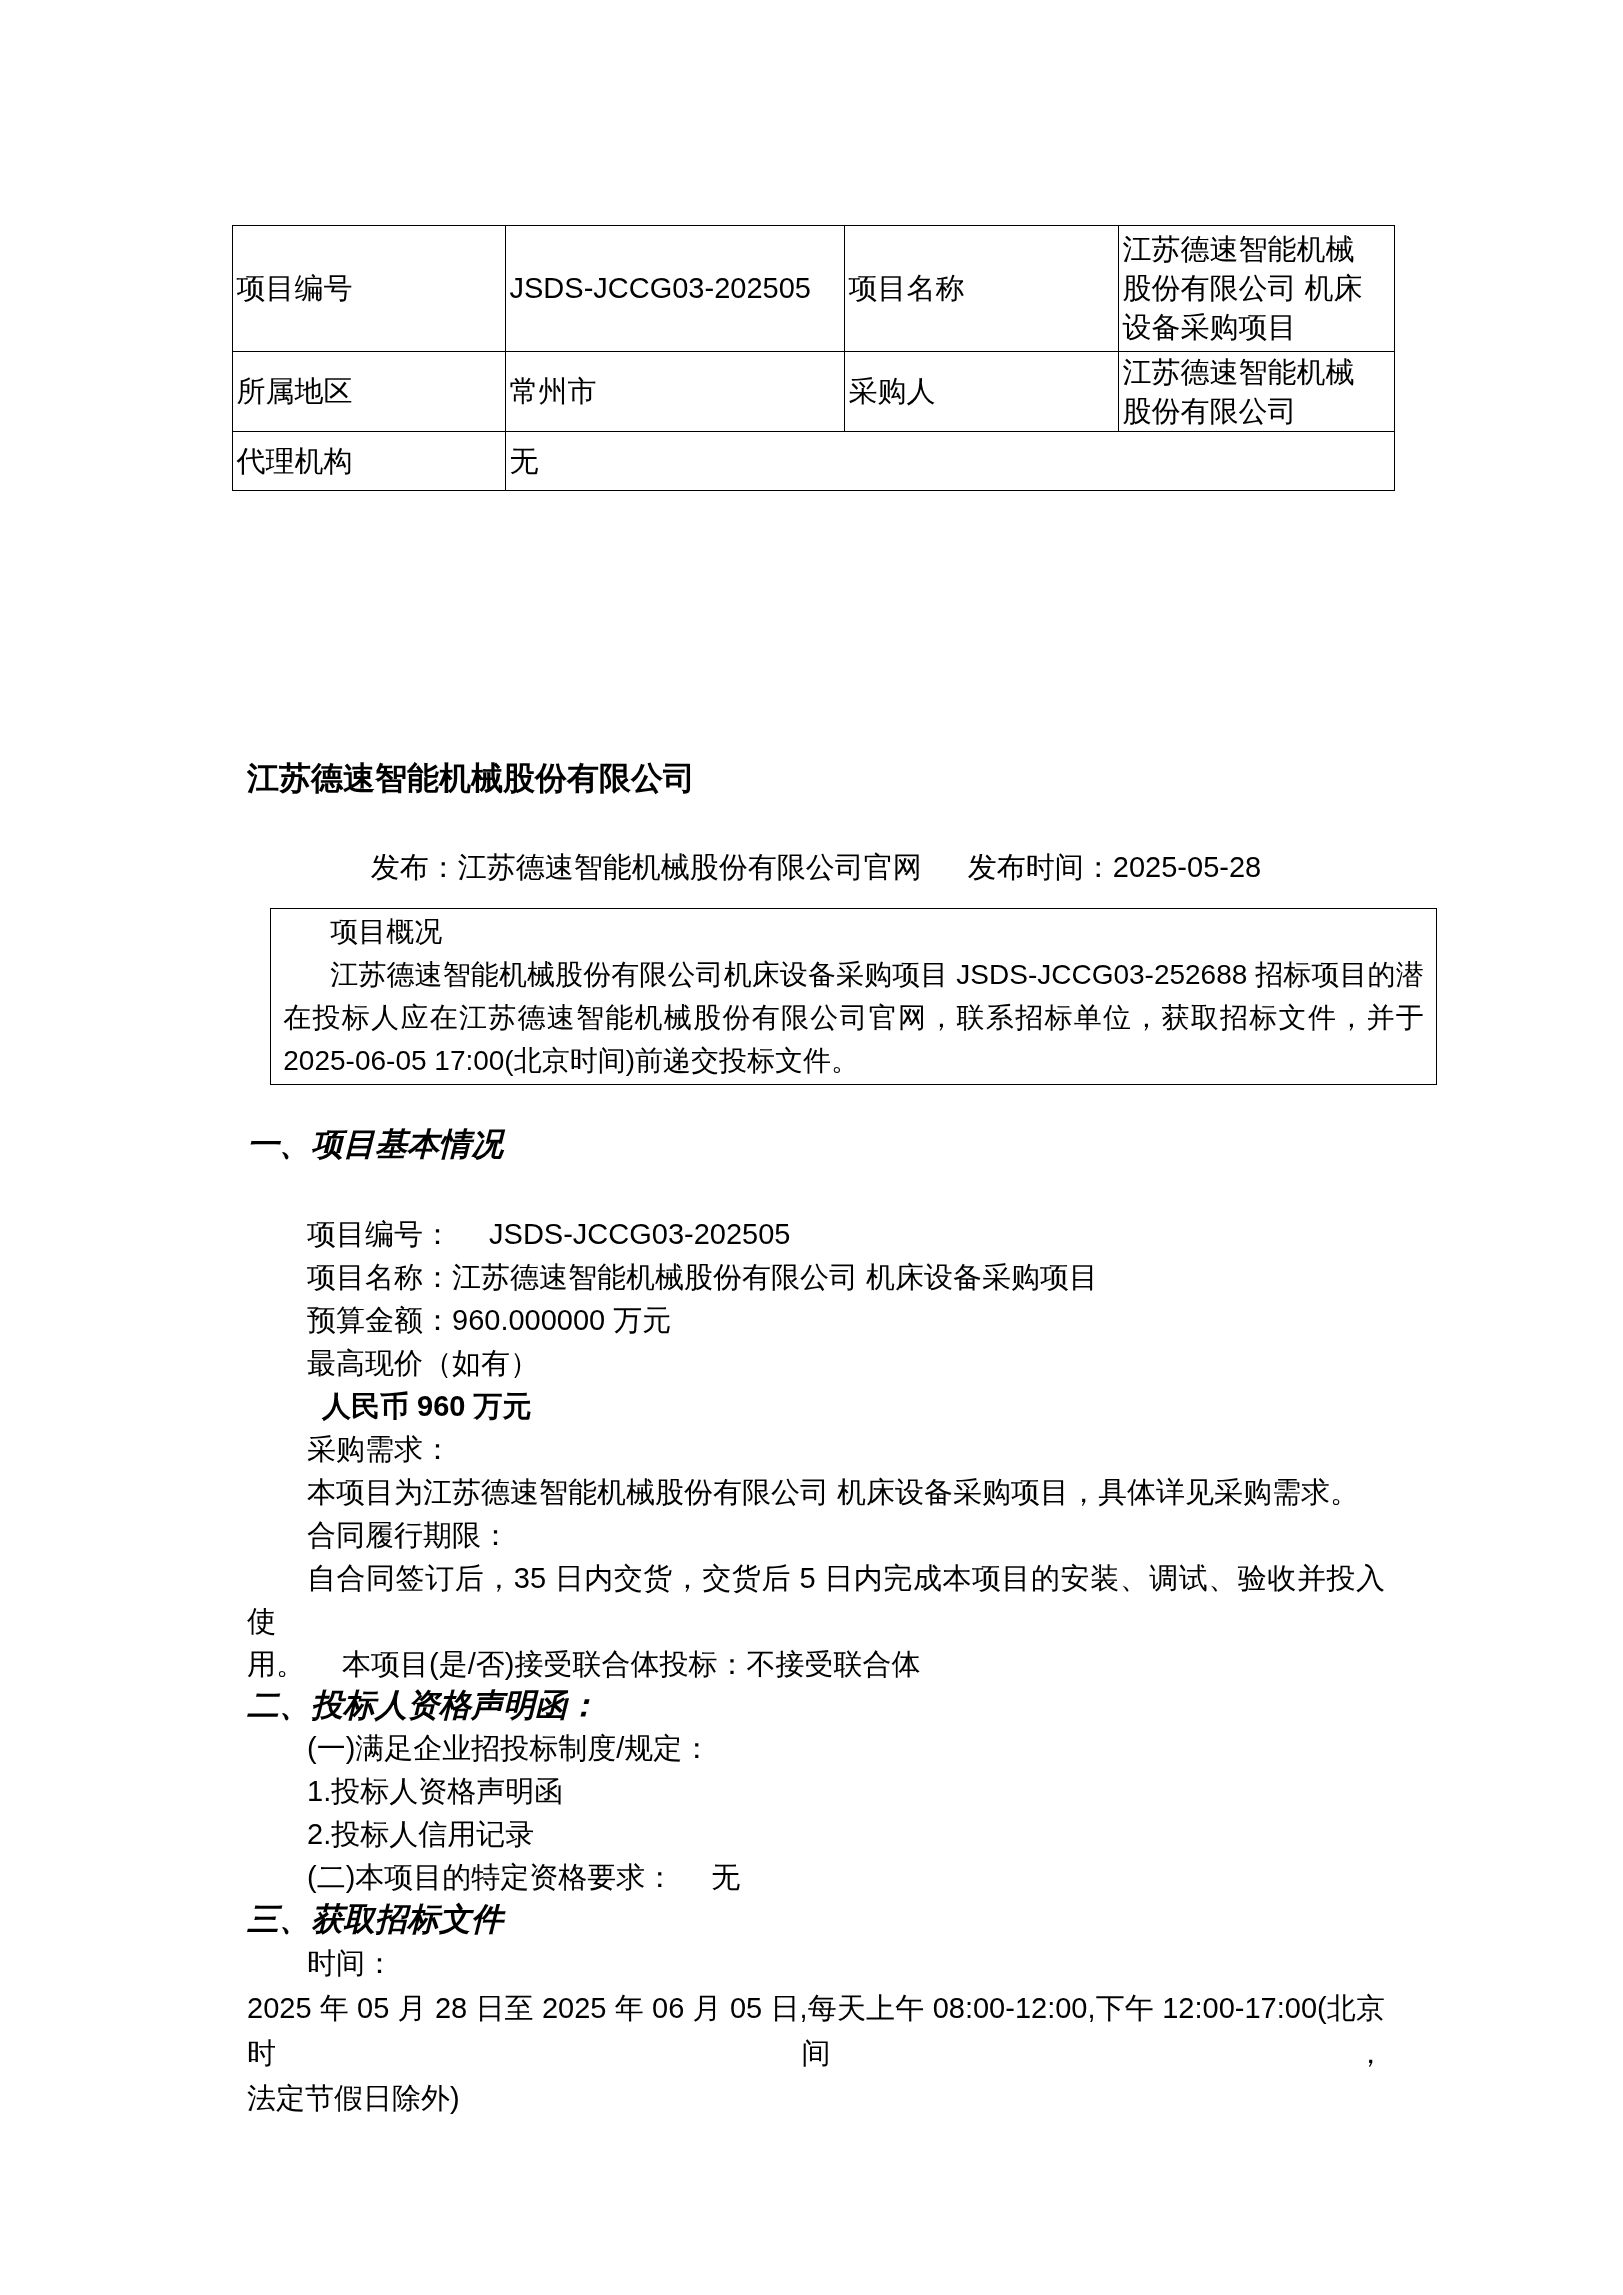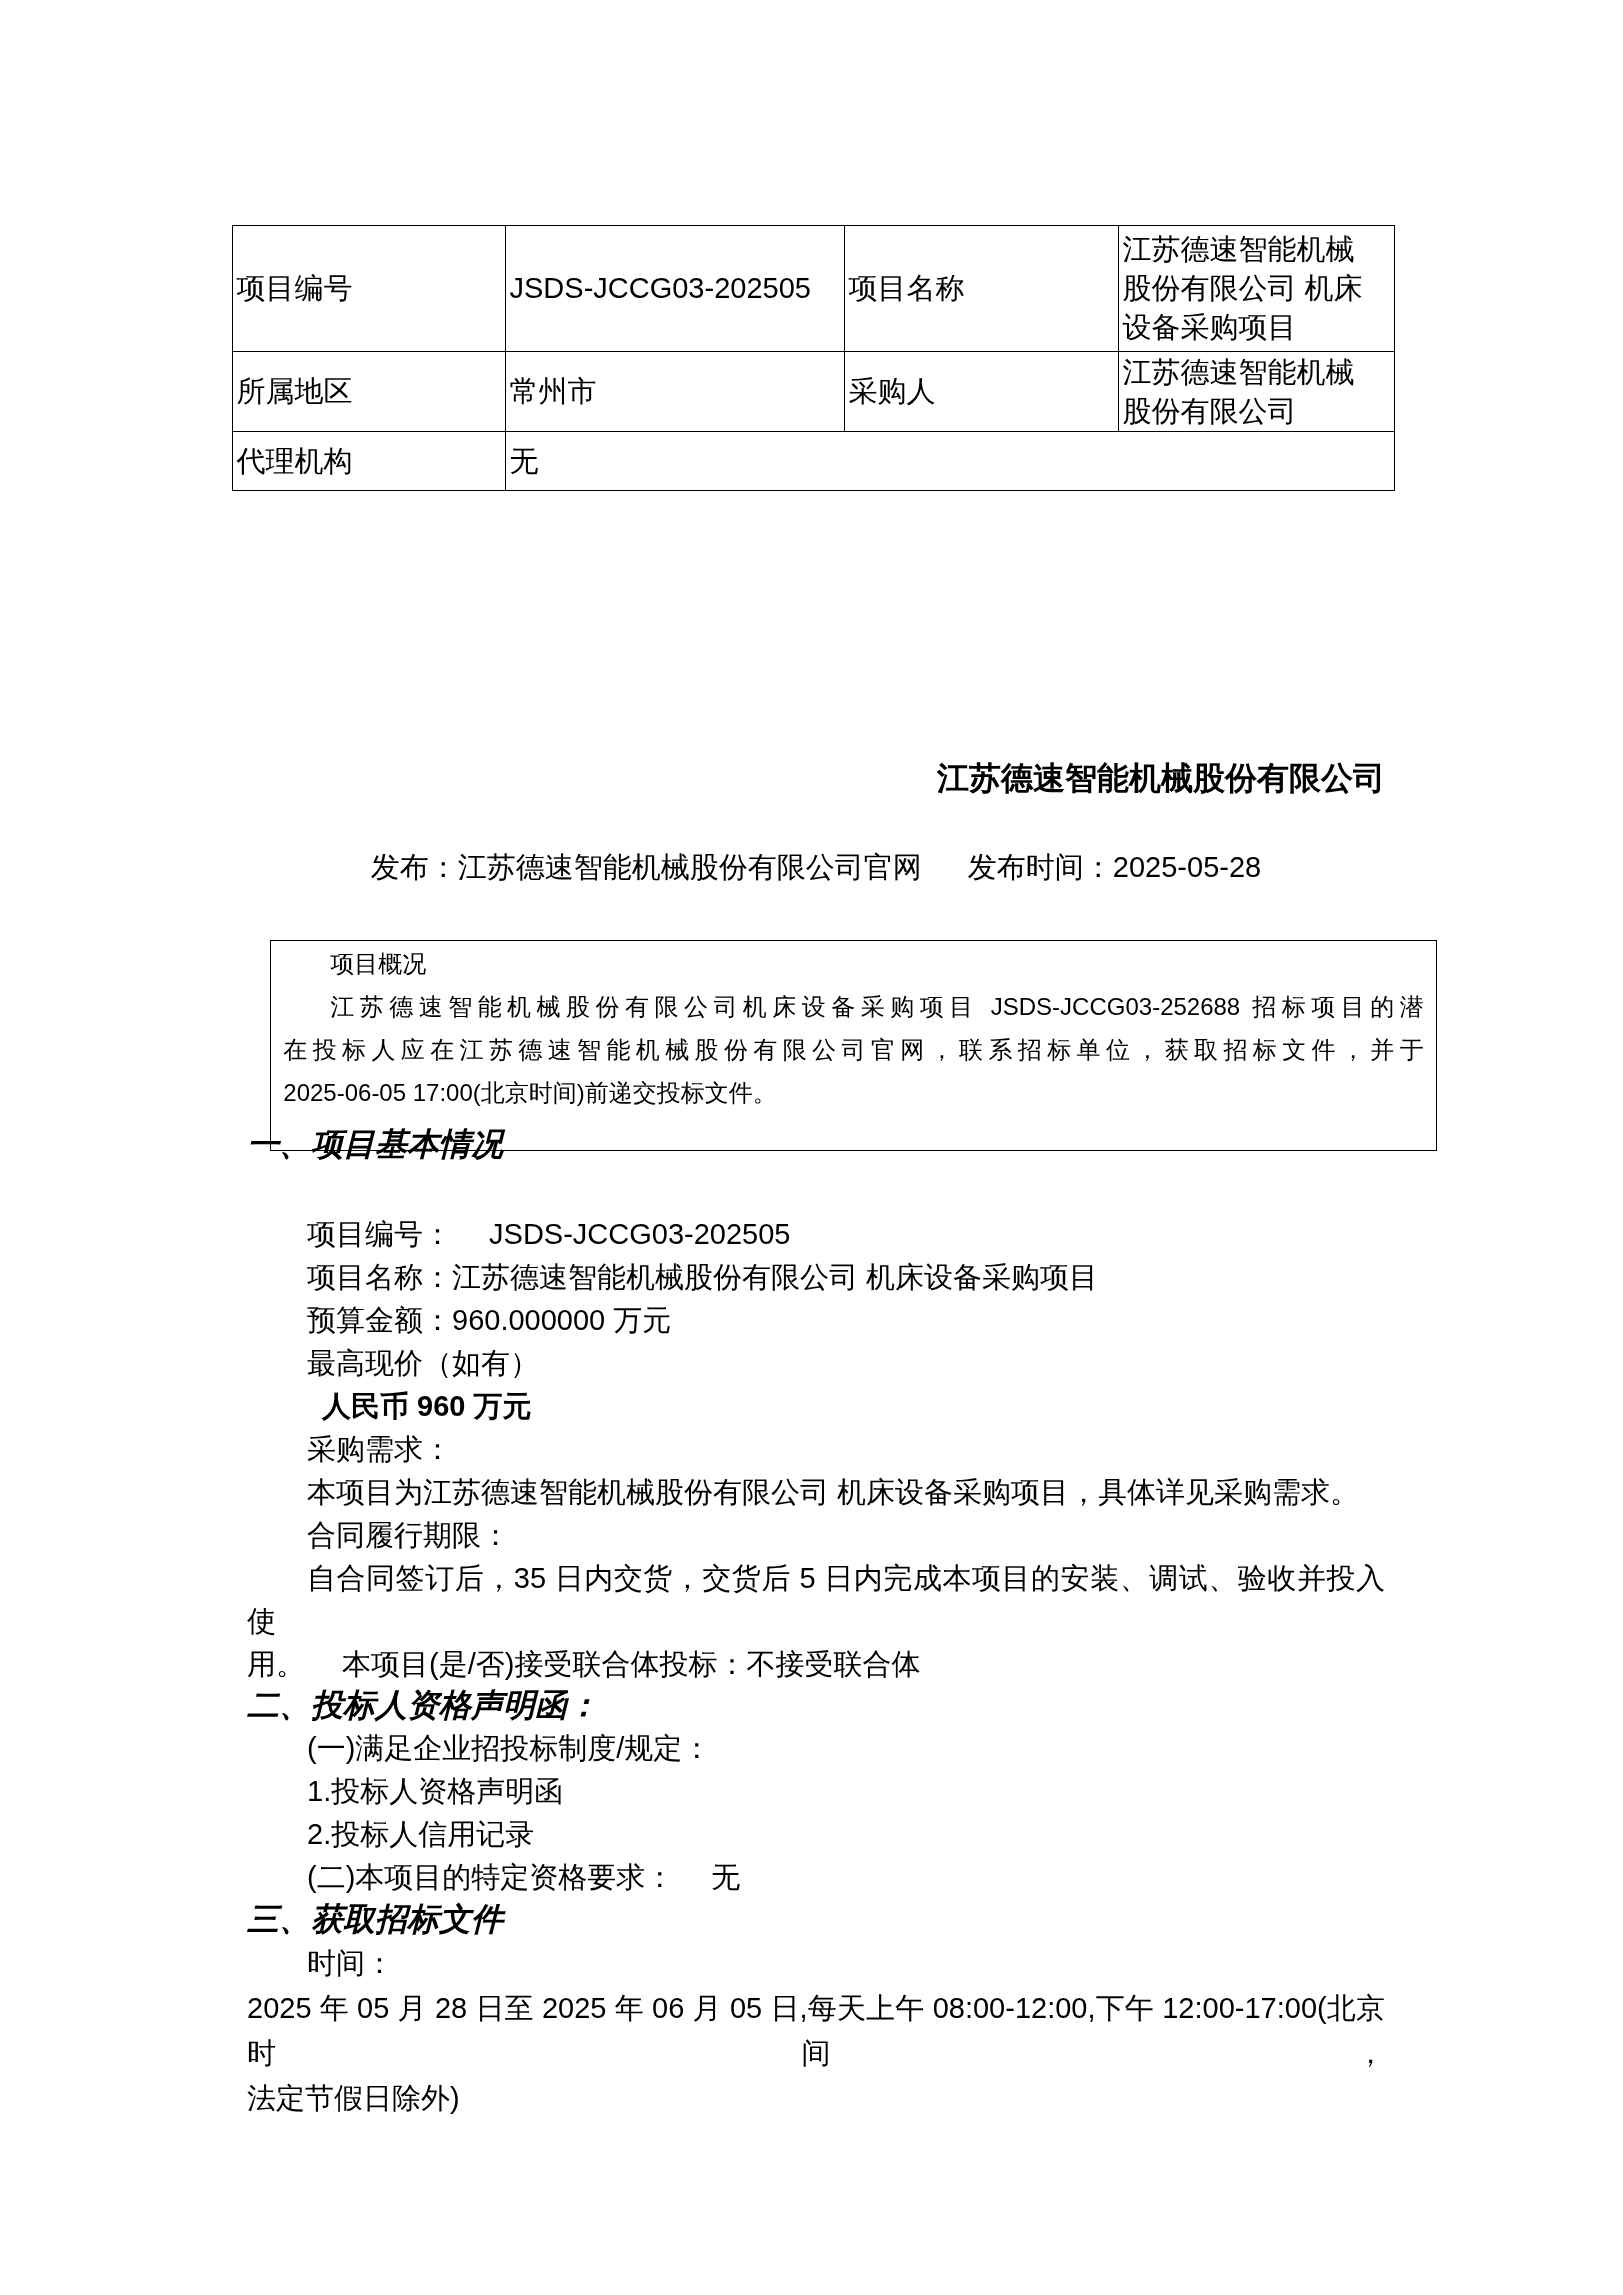--- a/index.html
+++ b/index.html
@@ -26,34 +26,34 @@
     white-space:pre-line;
     overflow:hidden;
   }
   .info-table tr.r1 td{height:125px;}
   .info-table tr.r2 td{height:79px;}
   .info-table tr.r3 td{height:58px;}
 
   
   .doc-title{
     position:absolute;left:247px;top:757px;width:1138px;
-    text-align:right;font-size:32px;font-weight:bold;line-height:42px;
+    text-align:left;font-size:32px;font-weight:bold;line-height:42px;
   }
   .publish-line{
     position:absolute;left:247px;top:849px;width:1138px;
     display:flex;justify-content:center;gap:46px;
     font-size:29px;line-height:37px;
   }
 
   
   .overview-box{
-    position:absolute;left:270px;top:908px;width:1167px;height:211px;
+    position:absolute;left:270px;top:908px;width:1167px;height:177px;
     box-sizing:border-box;border:1.8px solid #000000;
     padding:0.9px 12.3px 0 12.3px;
-    font-size:24px;line-height:43px;margin-top:32px;
+    font-size:28px;line-height:43px;
   }
   .ov-indent{text-indent:47px;}
   .fill{text-align:justify;text-align-last:justify;}
 
   
   .sec-heading{
     position:absolute;left:247px;
     font-size:32px;font-weight:bold;line-height:40px;font-style:italic;
   }
   #heading-1{top:1124px;}

